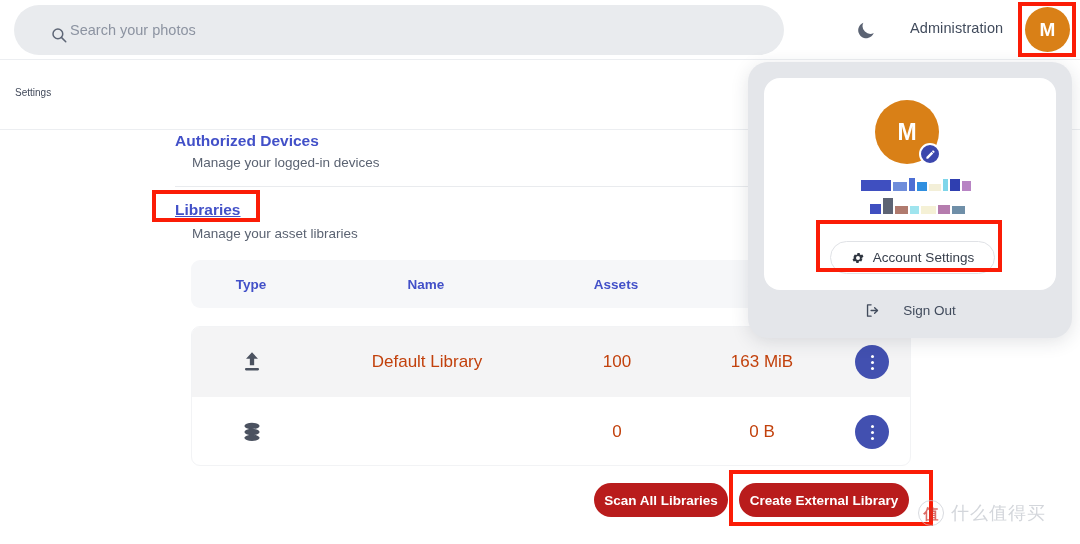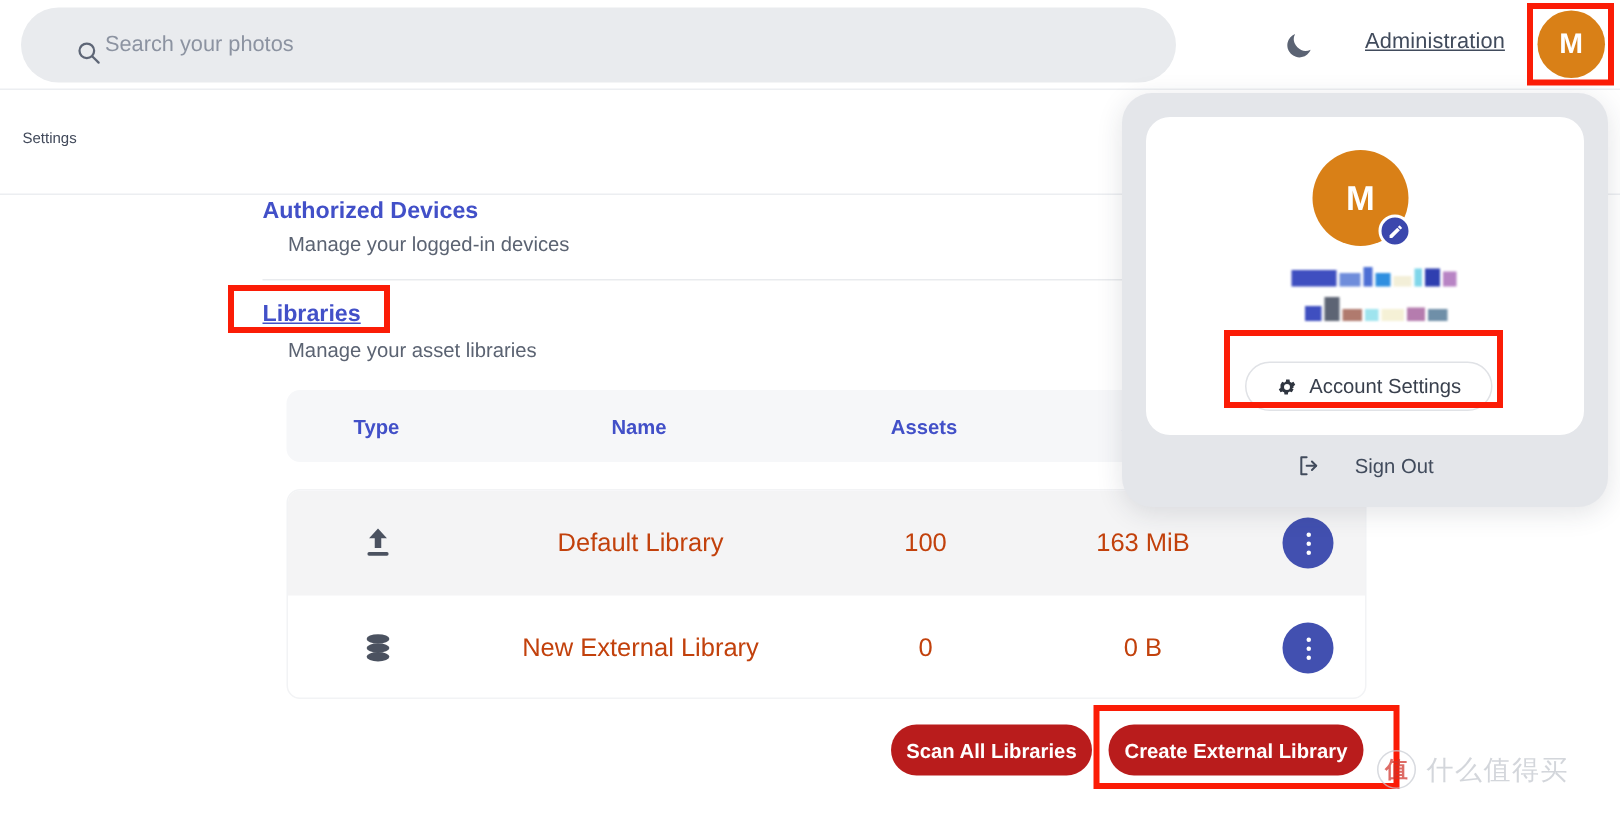--- a/index.html
+++ b/index.html
@@ -47,21 +47,20 @@
 
   .moon-icon {
     position: absolute; left: 855px; top: 19px;
     width: 22px; height: 22px;
   }
   .admin-link {
     position: absolute; left: 910px; top: 20px;
     font-size: 14.5px; color: #414b5c;
     letter-spacing: .1px;
     cursor: pointer;
-    text-decoration: underline;
   }
   .avatar-top {
     position: absolute; left: 1025px; top: 7px;
     width: 45px; height: 45px;
     border-radius: 50%;
     background: #d98017;
     color: #ffffff;
     display: flex; align-items: center; justify-content: center;
     font-size: 19px; font-weight: 600;
   }
@@ -312,21 +311,20 @@
     </div>
 
     <div class="trow">
       <div class="cell col-type">
         <svg width="26" height="26" viewBox="0 0 24 24" fill="#4b5260">
           <ellipse cx="12" cy="6.4" rx="7" ry="2.9"></ellipse>
           <ellipse cx="12" cy="12" rx="7" ry="2.9"></ellipse>
           <ellipse cx="12" cy="17.4" rx="7" ry="2.9"></ellipse>
         </svg>
       </div>
-      <div class="cell col-name">New External Library</div>
       <div class="cell col-assets">0</div>
       <div class="cell col-size">0 B</div>
       <div class="cell col-act">
         <button class="dots-btn">
             <i></i>
             <i></i>
             <i></i>
           </button>
       </div>
     </div>

